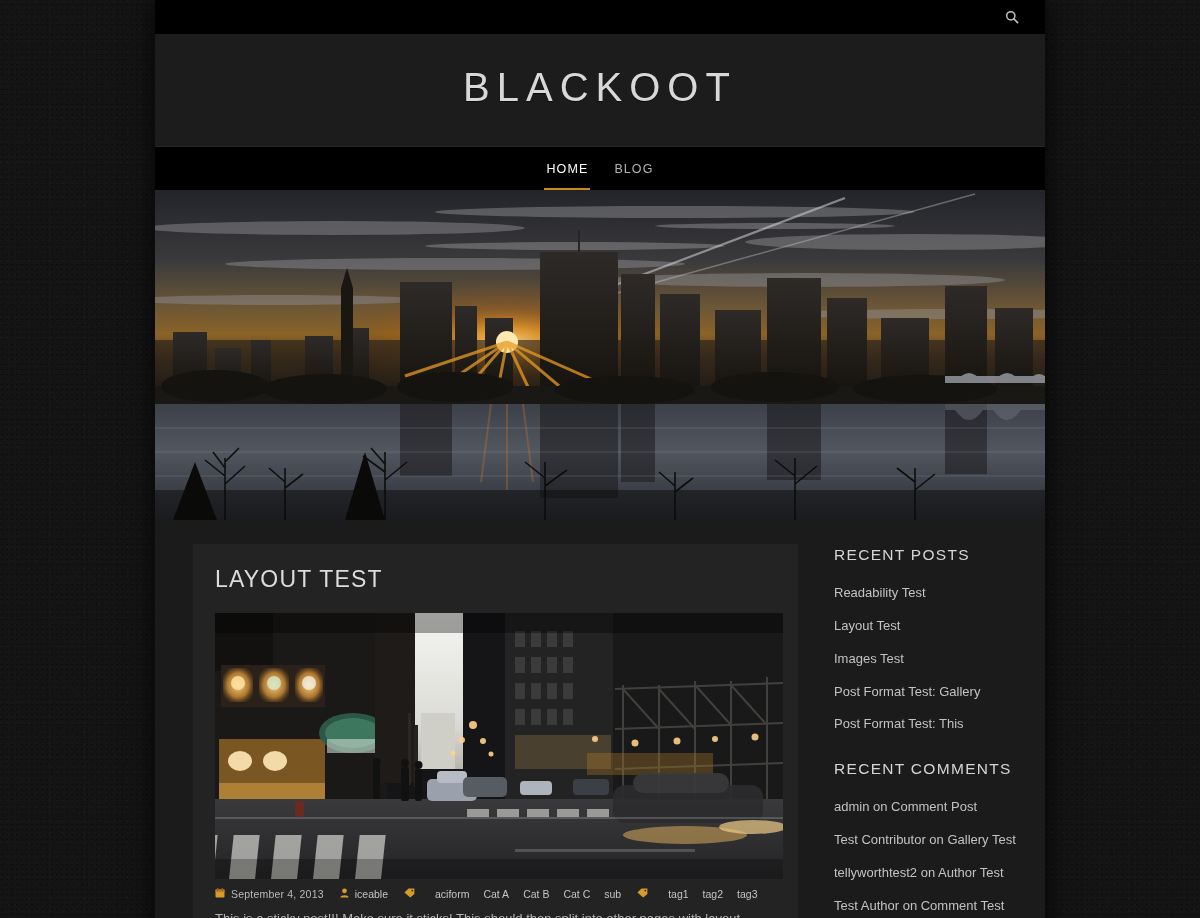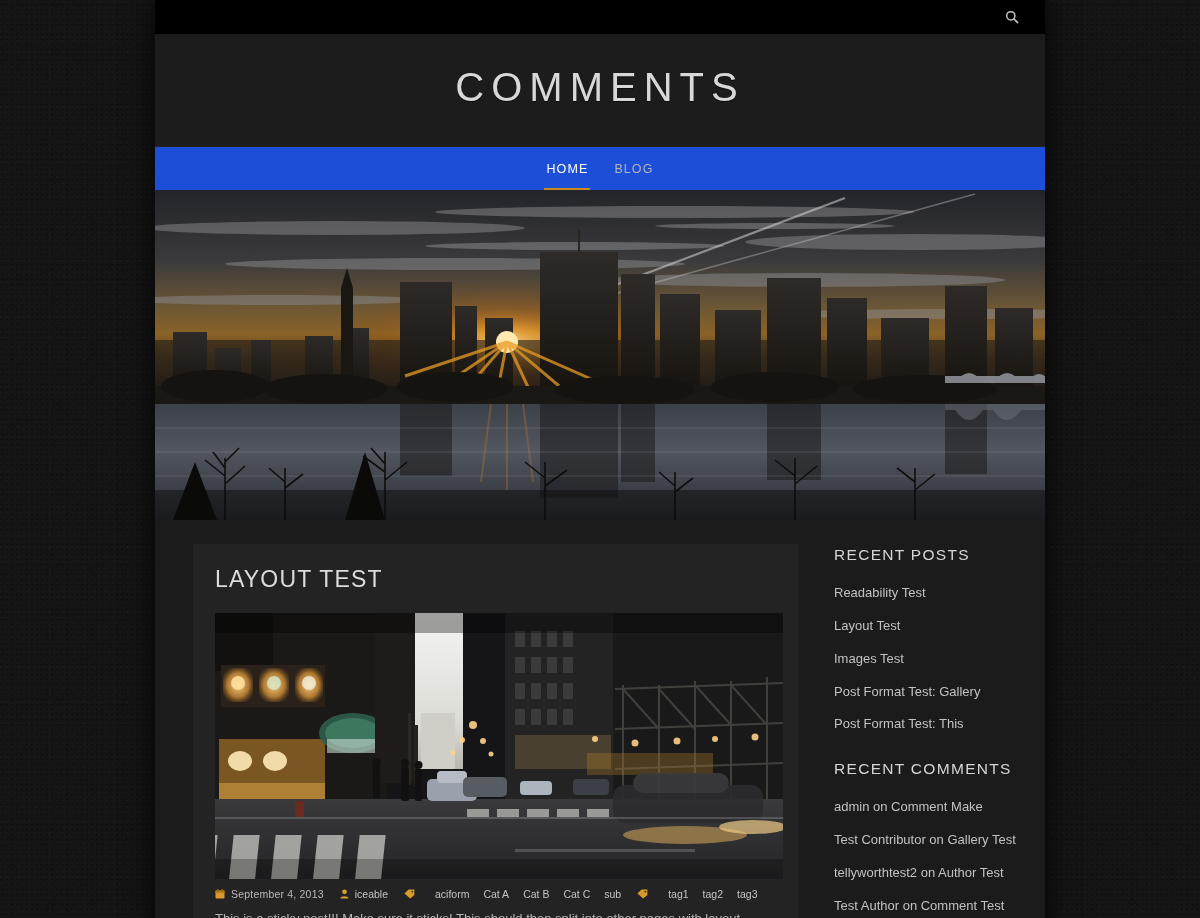--- a/index.html
+++ b/index.html
@@ -71,21 +71,21 @@
   .brand-tagline {
     font-size: 11px;
     letter-spacing: 2px;
     color: #6d6d6d;
     margin-top: 6px;
   }
 
   
   .navwrap {
     height: 44px;
-    background: #1d4ed8;
+    background: #000000;
     border-top: 1px solid #262626;
     display: flex;
     align-items: center;
     justify-content: center;
     position: relative;
   }
   .nav {
     display: flex;
     align-items: flex-end;
     gap: 0px;
@@ -157,21 +157,21 @@
 
   .post-meta {
     display: flex;
     align-items: center;
     flex-wrap: wrap;
     gap: 0px;
     padding: 9px 0 8px 0;
     font-size: 10.5px;
     color: #b9b9b9;
   }
-  .meta-group { display: flex; align-items: center; }
+  .meta-group { display: flex; align-items: flex-start; }
   .meta-ico { margin-right: 6px; display: inline-flex; }
   .meta-text { letter-spacing: .2px; white-space: nowrap; }
   .meta-link { color: #c4c4c4; cursor: pointer; white-space: nowrap; }
   .meta-sep { display: inline-block; width: 14px; }
   .meta-gap { display: inline-block; width: 16px; }
 
   .post-excerpt {
     font-size: 13px;
     line-height: 1.7;
     color: #b6b6b6;
@@ -207,21 +207,21 @@
   <div class="topbar">
     <div class="search-btn">
       <svg width="14" height="14" viewBox="0 0 14 14" aria-hidden="true">
         <circle cx="5.8" cy="5.8" r="4.1" fill="none" stroke="#e2e2e2" stroke-width="1.5"></circle>
         <line x1="9" y1="9" x2="12.6" y2="12.6" stroke="#e2e2e2" stroke-width="1.7" stroke-linecap="round"></line>
       </svg>
     </div>
   </div>
 
   <div class="brand">
-    <div class="brand-title">COMMENTS</div>
+    <div class="brand-title">BLACKOOT</div>
     <div class="brand-tagline"></div>
   </div>
 
   <div class="navwrap">
     <nav class="nav">
       <a class="nav-item active">HOME</a>
       <a class="nav-item">BLOG</a>
     </nav>
   </div>
 
@@ -607,21 +607,21 @@
           <li>Layout Test</li>
           <li>Images Test</li>
           <li>Post Format Test: Gallery</li>
           <li>Post Format Test: This</li>
         </ul>
       </section>
 
       <section class="widget">
         <h3 class="widget-title">RECENT COMMENTS</h3>
         <ul class="widget-list">
-          <li>admin on Comment Make</li>
+          <li>admin on Comment Post</li>
           <li>Test Contributor on Gallery Test</li>
           <li>tellyworthtest2 on Author Test</li>
           <li>Test Author on Comment Test</li>
 
         </ul>
       </section>
 
     </aside>
   </div>
 </div>

